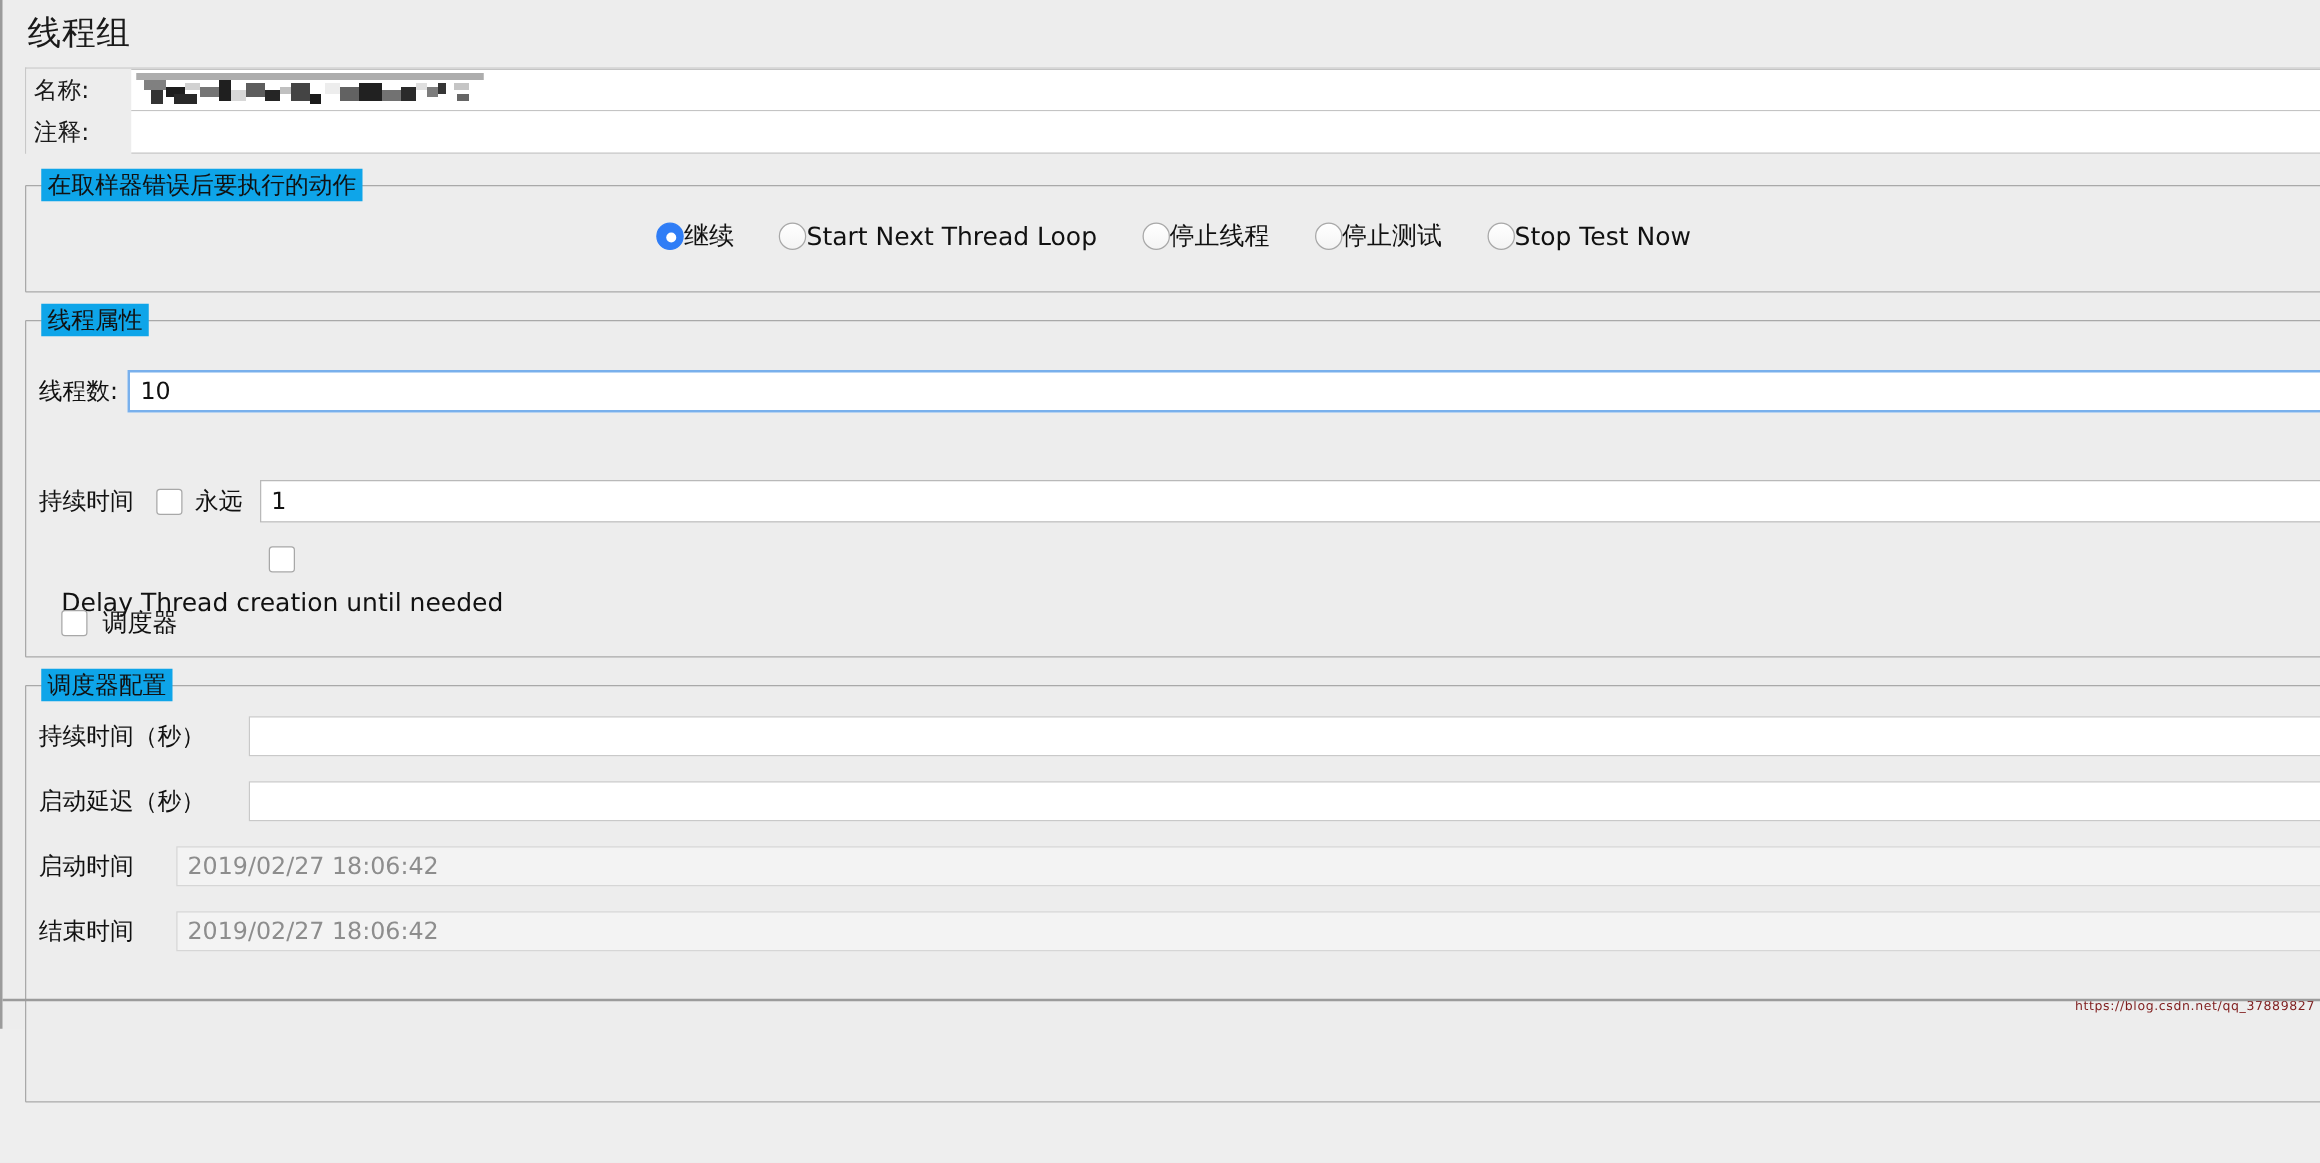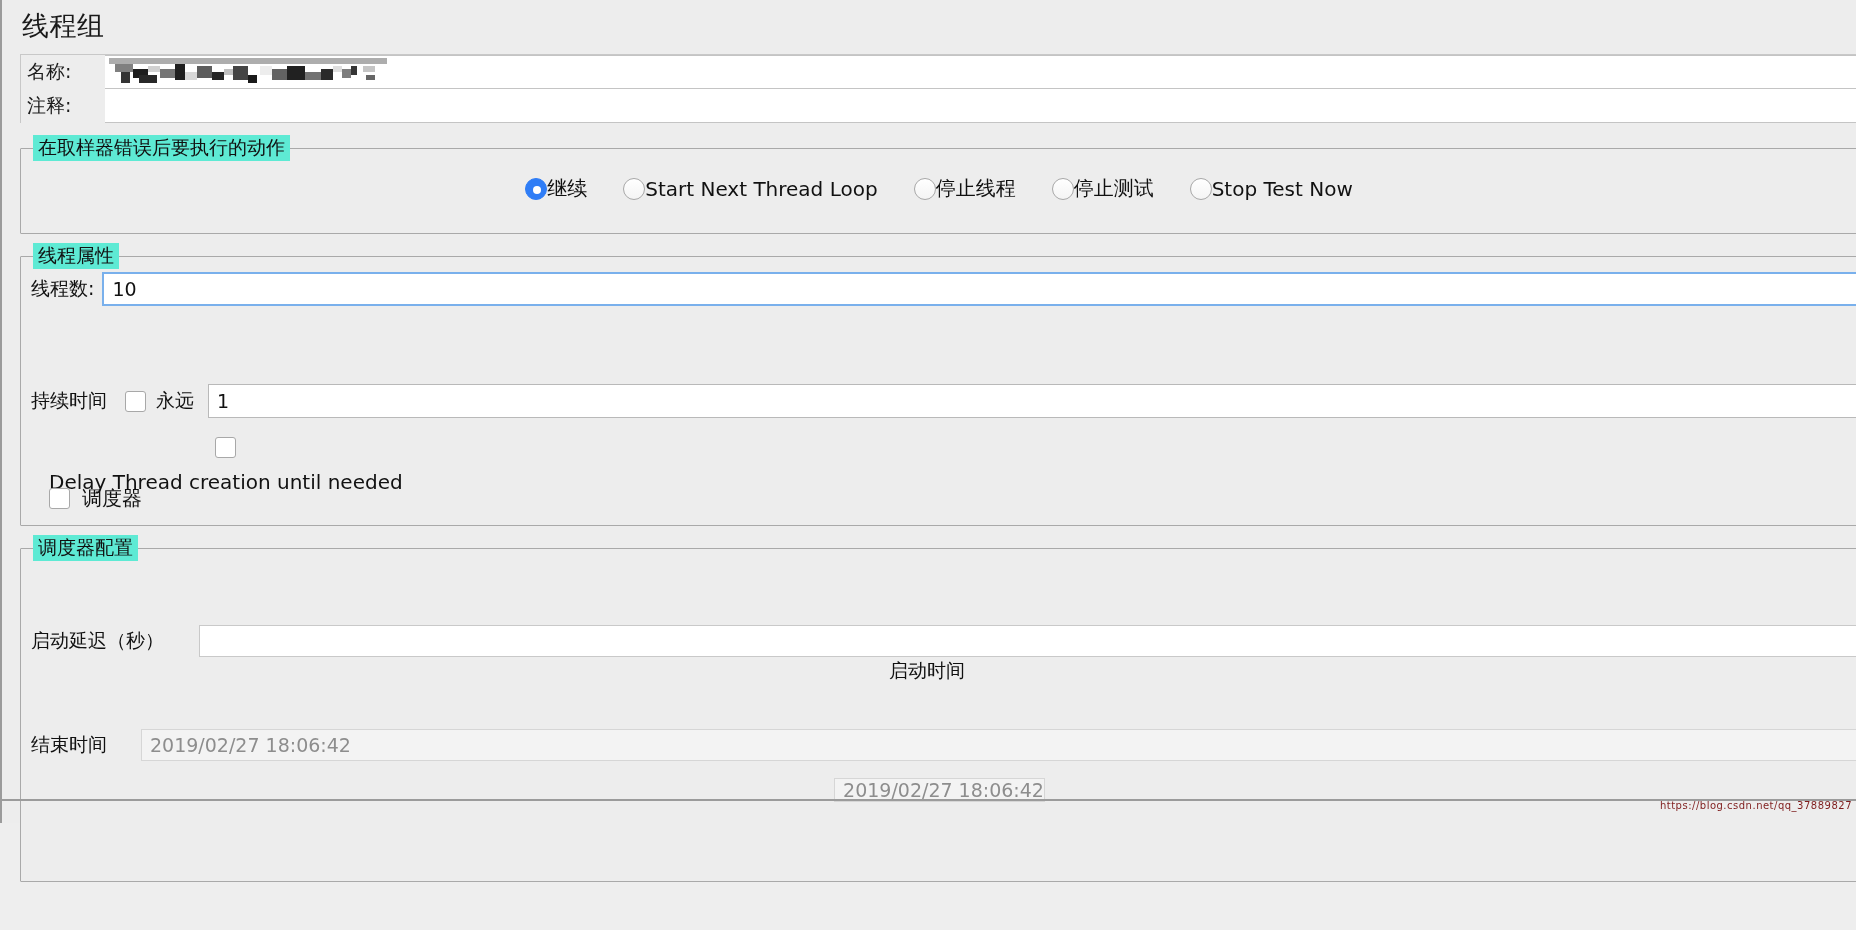--- a/index.html
+++ b/index.html
@@ -75,21 +75,21 @@
   .group {
     position: absolute;
     border: 1px solid #a9a9a9;
     border-radius: 1px;
     background: #ededed;
   }
   .group-title {
     position: absolute;
     top: -14px; left: 12px;
     padding: 0 5px;
-    background: #5eead4;
+    background: #0ea5e9;
     font-size: 19px;
     color: #111;
     white-space: nowrap;
   }
 
   
   .radio-row {
     position: absolute;
     left: 0; right: 0; top: 26px;
     display: flex;
@@ -298,21 +298,21 @@
         <span class="radio"></span>
         <span>Stop Test Now</span>
       </label>
 
     </div>
   </div>
 
   <div class="group" style="left:18px; top:256px; width:1838px; height:270px;">
     <div class="group-title">线程属性</div>
 
-    <div class="prop-row" style="top:14px;">
+    <div class="prop-row" style="top:38px;">
       <span class="prop-label">线程数:</span>
       <span class="prop-input focused" style="margin-right:-1px;">10</span>
     </div>
 
 
     <div class="prop-row" style="top:126px;">
       <span class="prop-label">持续时间</span>
       <span class="checkbox" style="margin-left:18px;"></span>
       <span class="prop-label" style="">永远</span>
       <span class="prop-input" style="margin-left:14px; margin-right:-1px;">1</span>
@@ -325,27 +325,31 @@
 
     <div class="check-row" style="left:28px; top:228px;">
       <span class="checkbox"></span>
       <span>调度器</span>
     </div>
   </div>
 
   <div class="group" style="left:18px; top:548px; width:1838px; height:334px;">
     <div class="group-title">调度器配置</div>
 
+    <div class="sched-row" style="top:22px;">
+      <span class="sched-label">持续时间（秒）</span>
+      <span class="sched-input" style="margin-right:-1px;"></span>
+    </div>
 
     <div class="sched-row" style="top:74px;">
       <span class="sched-label">启动延迟（秒）</span>
       <span class="sched-input" style="margin-right:-1px;"></span>
     </div>
 
-    <div class="sched-row" style="top:109px;flex-direction:column;">
+    <div class="sched-row" style="top:126px;">
       <span class="sched-label" style="width:120px; flex:0 0 120px;">启动时间</span>
       <span class="sched-input disabled" style="margin-right:-1px;">2019/02/27 18:06:42</span>
     </div>
 
     <div class="sched-row" style="top:178px;">
       <span class="sched-label" style="width:120px; flex:0 0 120px;">结束时间</span>
       <span class="sched-input disabled" style="margin-right:-1px;">2019/02/27 18:06:42</span>
     </div>
   </div>
 

